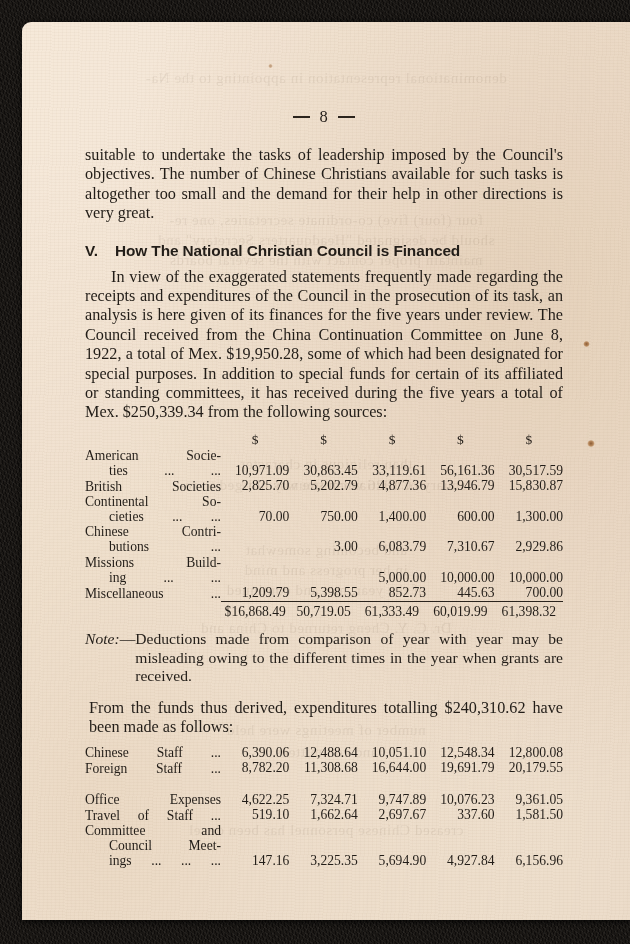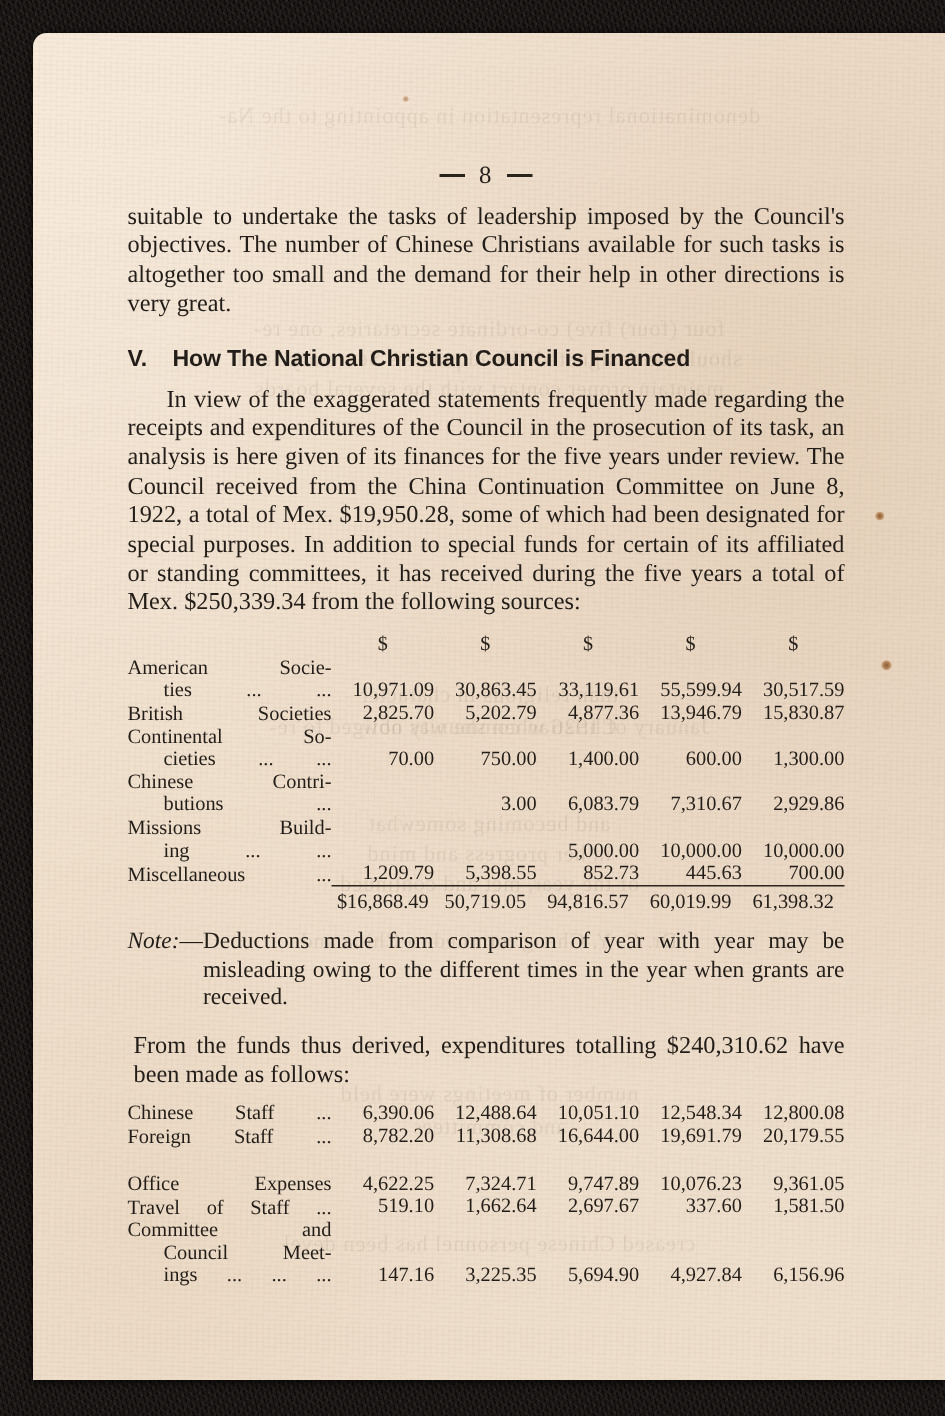--- a/index.html
+++ b/index.html
@@ -54,21 +54,21 @@
 
   .folio{text-align:center;font-size:16.5px;letter-spacing:1px;margin-top:85px;}
   .folio .dash{display:inline-block;width:17px;height:1.6px;background:#2b241d;
     vertical-align:4px;margin:0 9px;}
 
   p.body{
     font-size:16.2px;line-height:19.4px;text-align:justify;
     margin:0;text-justify:inter-word;
     -webkit-hyphens:auto;hyphens:auto;
   }
-  p.body.first{margin-top:8px;}
+  p.body.first{margin-top:19px;}
   p.body .indent{display:inline-block;width:26px;}
 
   h2.section{
     font-family:"Liberation Sans",sans-serif;
     font-size:15.4px;font-weight:bold;letter-spacing:-.1px;
     margin:18px 0 8px 0;
   }
   h2.section .num{display:inline-block;width:30px;}
 
   table.fin{border-collapse:collapse;font-size:13.6px;line-height:15.6px;width:478px;}
@@ -143,21 +143,21 @@
                 <td>$</td>
               </tr>
               <tr>
                 <td class="lab">
                   <div style="text-align: justify; text-align-last: justify;">American Socie-</div>
                   <div style="text-align: justify; text-align-last: justify; padding-left: 24px;">ties  ...   ...</div>
                 </td>
                 <td class="num">10,971.09</td>
                 <td class="num">30,863.45</td>
                 <td class="num">33,119.61</td>
-                <td class="num">55,599.94</td>
+                <td class="num">56,161.36</td>
                 <td class="num">30,517.59</td>
               </tr>
               <tr>
                 <td class="lab">
                   <div style="text-align: justify; text-align-last: justify;">British  Societies</div>
                 </td>
                 <td class="num">2,825.70</td>
                 <td class="num">5,202.79</td>
                 <td class="num">4,877.36</td>
                 <td class="num">13,946.79</td>
@@ -205,21 +205,21 @@
                 <td class="num">852.73</td>
                 <td class="num">445.63</td>
                 <td class="num">700.00</td>
               </tr>
               <tr class="total">
                 <td class="lab">
                   <div style="text-align: justify; text-align-last: justify;"></div>
                 </td>
                 <td class="num">$16,868.49</td>
                 <td class="num">50,719.05</td>
-                <td class="num">94,816.57</td>
+                <td class="num">61,333.49</td>
                 <td class="num">60,019.99</td>
                 <td class="num">61,398.32</td>
               </tr>
             </tbody>
         </table>
       </div>
 
       <div class="note">
         <span class="tag">Note:</span>
           <span>—</span>

